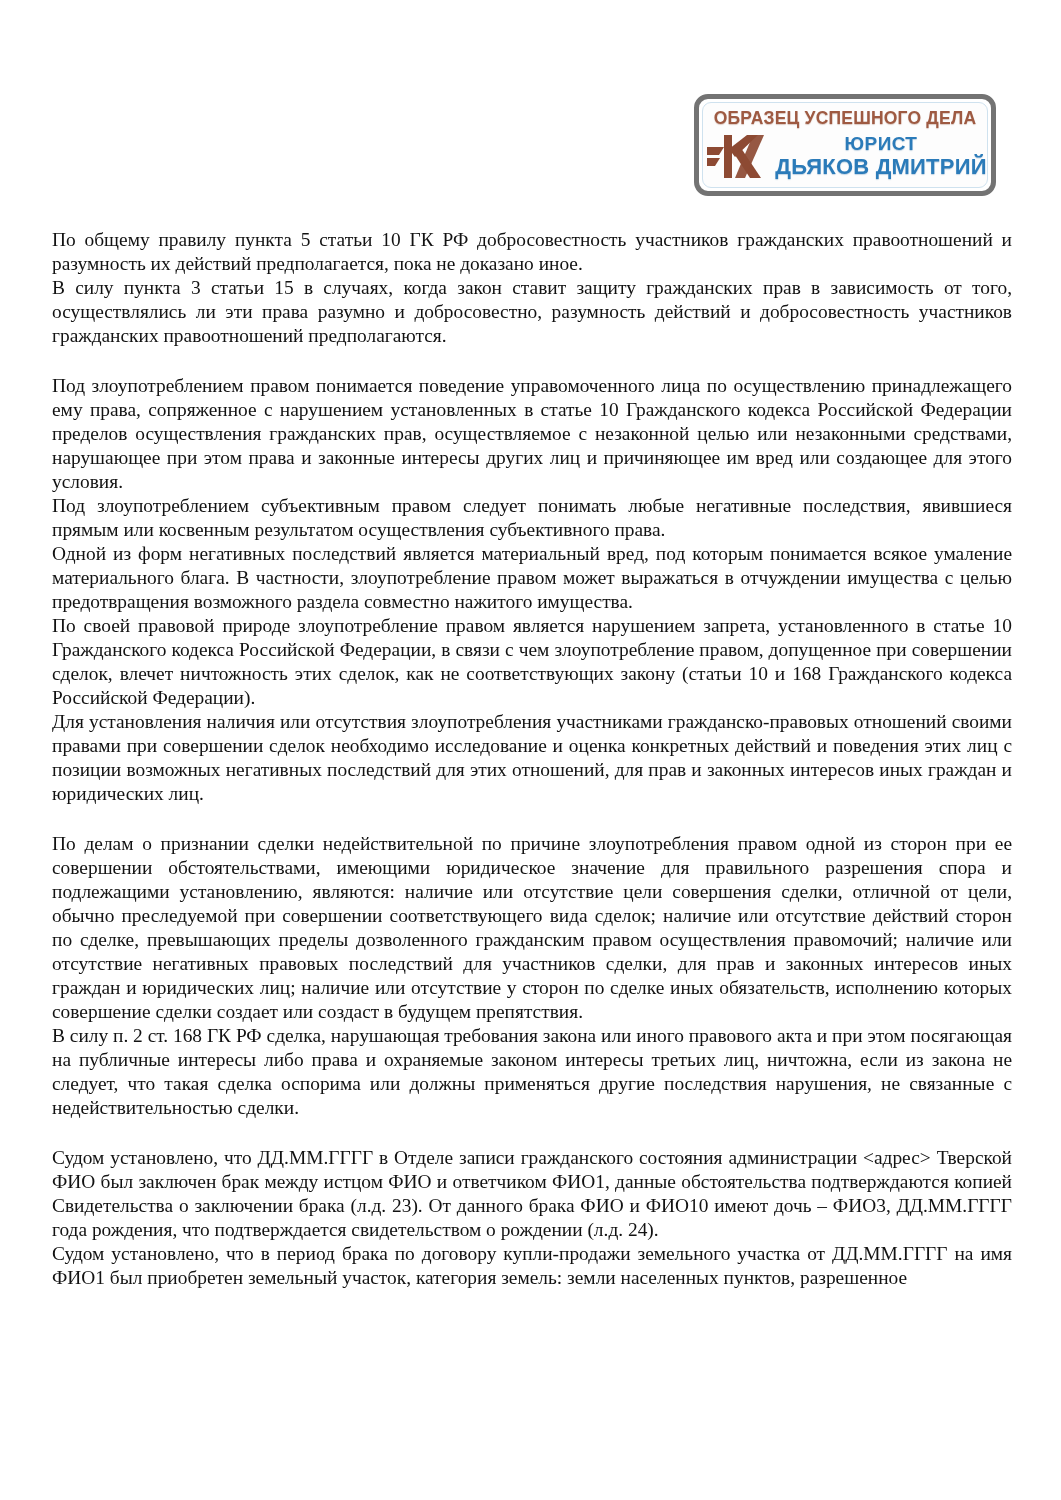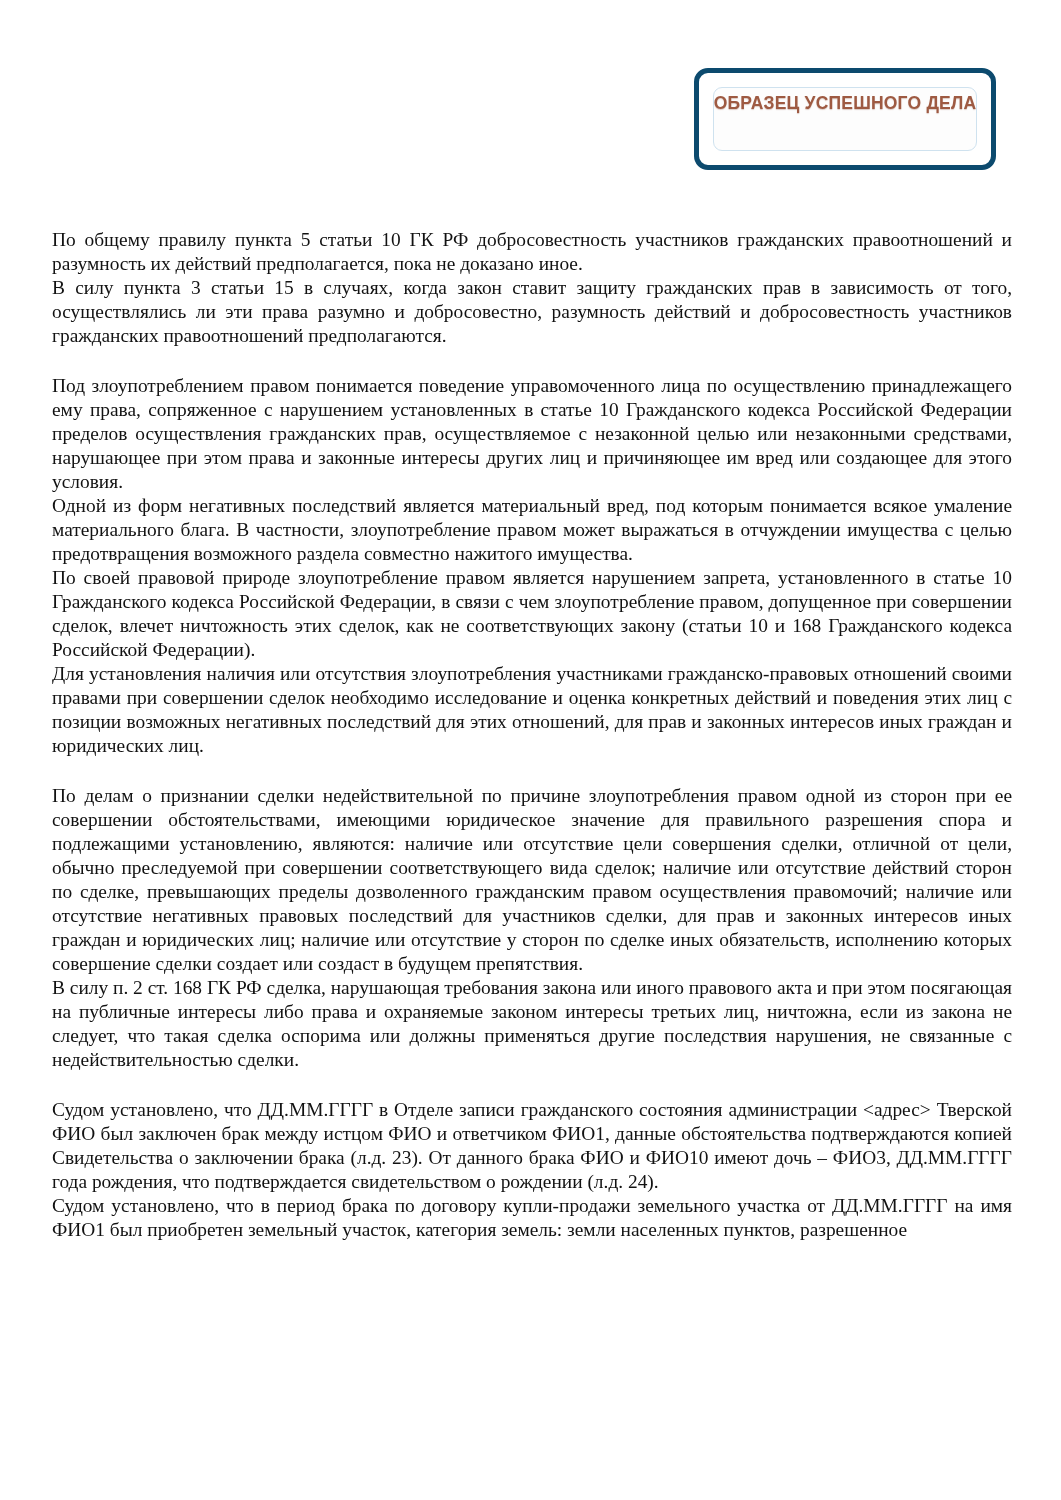--- a/index.html
+++ b/index.html
@@ -14,28 +14,28 @@
     height: 1500px;
     background: #ffffff;
     overflow: hidden;
     font-family: "Liberation Serif", "DejaVu Serif", serif;
   }
 
   
   .stamp {
     position: absolute;
     left: 694px;
-    top: 68px;
+    top: 94px;
     width: 302px;
     height: 102px;
     box-sizing: border-box;
-    border: 5px solid #0c4a6e;
+    border: 5px solid #737373;
     border-radius: 14px;
     background: #ffffff;
-    padding: 14px;
+    padding: 3px;
   }
   .stamp-inner {
     width: 100%;
     height: 100%;
     box-sizing: border-box;
     border: 1px solid #cfe2ef;
     border-radius: 9px;
     background: #fdfdfd;
     display: flex;
     flex-direction: column;
@@ -110,34 +110,55 @@
   }
 </style>
 </head>
 <body>
 
 <div class="page">
 
   <div class="stamp">
     <div class="stamp-inner">
       <div class="stamp-top">ОБРАЗЕЦ УСПЕШНОГО ДЕЛА</div>
+      <div class="stamp-body">
+        <svg class="mark" viewBox="0 0 62 50" aria-hidden="true">
+
+          <polygon points="0,16 17,16 12,24 0,24" fill="#8d4a33"></polygon>
+          <polygon points="0,27 13,27 8,35 0,35" fill="#8d4a33"></polygon>
+
+          <polygon points="17,4 25,4 25,47 17,47" fill="#8d4a33"></polygon>
+
+          <polygon points="40,4 51,4 28,26 22,18" fill="#8d4a33"></polygon>
+
+          <polygon points="28,24 34,17 54,47 43,47" fill="#8d4a33"></polygon>
+
+          <polygon points="47,4 58,4 36,47 26,47" fill="#7a4franch" opacity="0"></polygon>
+          <polygon points="46,4 57,4 38,47 28,47" fill="#8d4a33" opacity="0.92"></polygon>
+        </svg>
+        <div class="stamp-names">
+          <div class="name-1">ЮРИСТ</div>
+          <div class="name-2">ДЬЯКОВ ДМИТРИЙ</div>
+        </div>
+      </div>
     </div>
   </div>
 
   <div class="doc-body">
 
     <div>
       <p class="para">По общему правилу пункта 5 статьи 10 ГК РФ добросовестность участников гражданских правоотношений и разумность их действий предполагается, пока не доказано иное.</p>
       <p class="para">В силу пункта 3 статьи 15 в случаях, когда закон ставит защиту гражданских прав в зависимость от того, осуществлялись ли эти права разумно и добросовестно, разумность действий и добросовестность участников гражданских правоотношений предполагаются.</p>
     </div>
 
     <div class="gap"></div>
 
     <div>
       <p class="para">Под злоупотреблением правом понимается поведение управомоченного лица по осуществлению принадлежащего ему права, сопряженное с нарушением установленных в статье 10 Гражданского кодекса Российской Федерации пределов осуществления гражданских прав, осуществляемое с незаконной целью или незаконными средствами, нарушающее при этом права и законные интересы других лиц и причиняющее им вред или создающее для этого условия.</p>
+      <p class="para">Под злоупотреблением субъективным правом следует понимать любые негативные последствия, явившиеся прямым или косвенным результатом осуществления субъективного права.</p>
       <p class="para">Одной из форм негативных последствий является материальный вред, под которым понимается всякое умаление материального блага. В частности, злоупотребление правом может выражаться в отчуждении имущества с целью предотвращения возможного раздела совместно нажитого имущества.</p>
       <p class="para">По своей правовой природе злоупотребление правом является нарушением запрета, установленного в статье 10 Гражданского кодекса Российской Федерации, в связи с чем злоупотребление правом, допущенное при совершении сделок, влечет ничтожность этих сделок, как не соответствующих закону (статьи 10 и 168 Гражданского кодекса Российской Федерации).</p>
       <p class="para">Для установления наличия или отсутствия злоупотребления участниками гражданско-правовых отношений своими правами при совершении сделок необходимо исследование и оценка конкретных действий и поведения этих лиц с позиции возможных негативных последствий для этих отношений, для прав и законных интересов иных граждан и юридических лиц.</p>
     </div>
 
     <div class="gap"></div>
 
     <div>
       <p class="para">По делам о признании сделки недействительной по причине злоупотребления правом одной из сторон при ее совершении обстоятельствами, имеющими юридическое значение для правильного разрешения спора и подлежащими установлению, являются: наличие или отсутствие цели совершения сделки, отличной от цели, обычно преследуемой при совершении соответствующего вида сделок; наличие или отсутствие действий сторон по сделке, превышающих пределы дозволенного гражданским правом осуществления правомочий; наличие или отсутствие негативных правовых последствий для участников сделки, для прав и законных интересов иных граждан и юридических лиц; наличие или отсутствие у сторон по сделке иных обязательств, исполнению которых совершение сделки создает или создаст в будущем препятствия.</p>
       <p class="para">В силу п. 2 ст. 168 ГК РФ сделка, нарушающая требования закона или иного правового акта и при этом посягающая на публичные интересы либо права и охраняемые законом интересы третьих лиц, ничтожна, если из закона не следует, что такая сделка оспорима или должны применяться другие последствия нарушения, не связанные с недействительностью сделки.</p>

